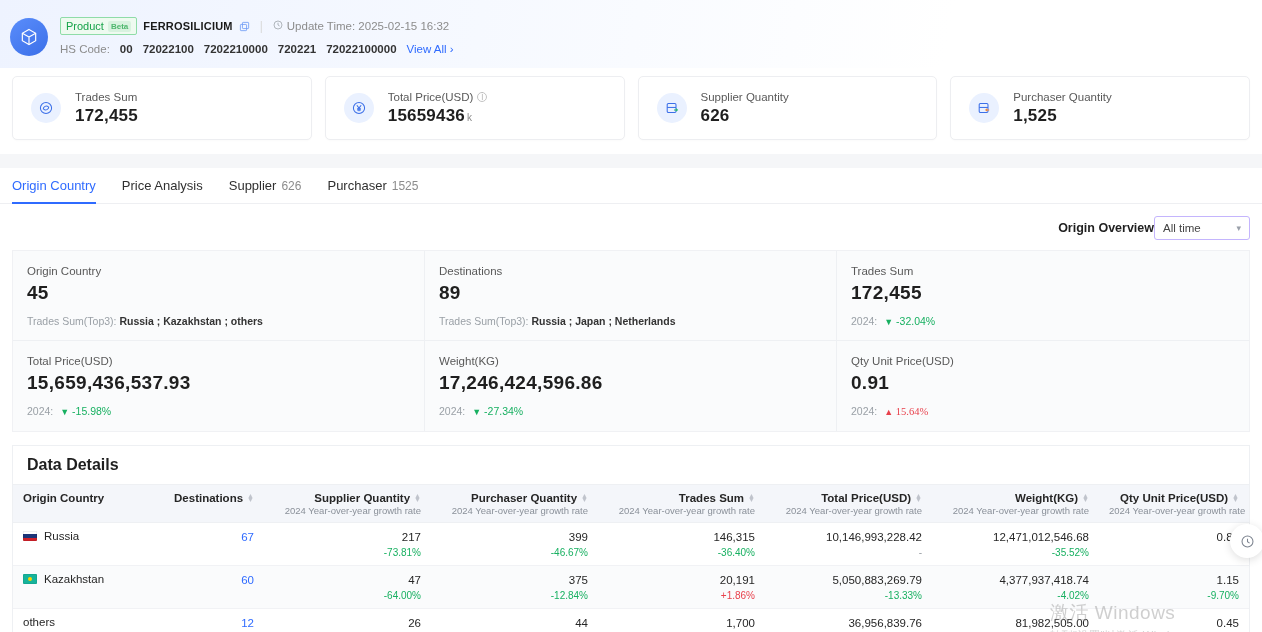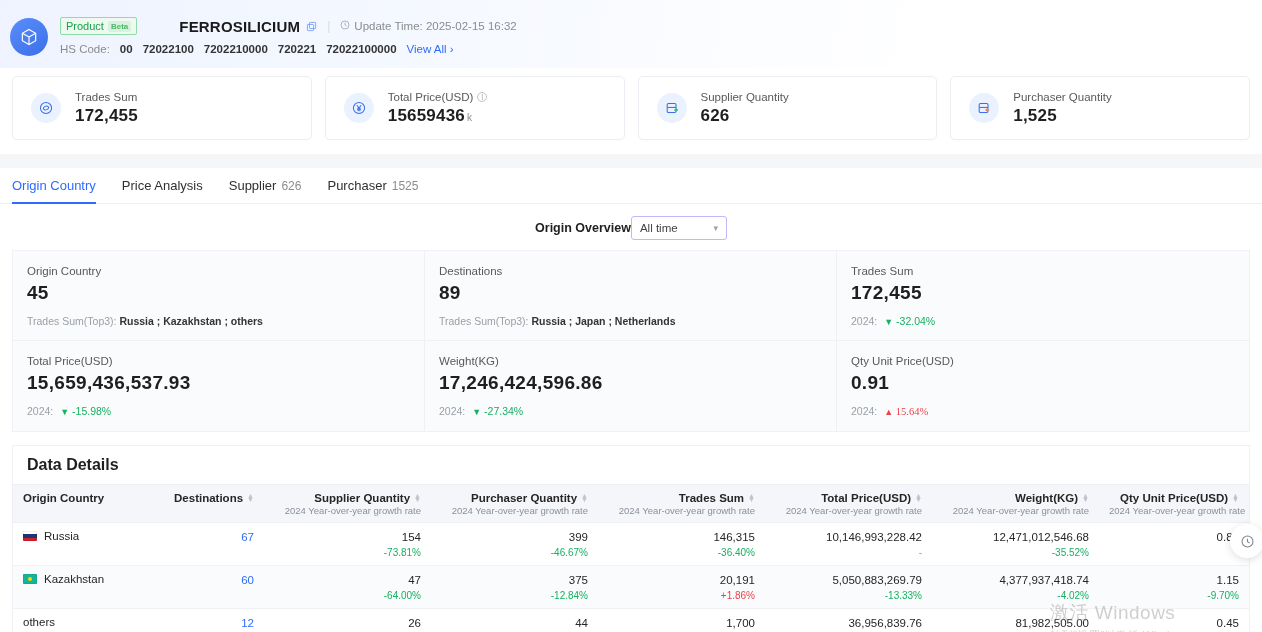--- a/index.html
+++ b/index.html
@@ -45,21 +45,21 @@
   }
   .badge-beta {
     background: #d8f2df;
     color: #4fb76e;
     font-size: 8px;
     border-radius: 2px;
     padding: 1px 3px;
     line-height: 9px;
     font-weight: bold;
   }
-  .prod-name { font-size: 15px; font-weight: bold; color: #1a1a1a; letter-spacing: .2px; margin-left: 36px;}
+  .prod-name { font-size: 11px; font-weight: bold; color: #1a1a1a; letter-spacing: .2px;}
   .copy-icon { color:#6f9bf5; cursor:pointer; display:inline-flex; }
   .vdiv { color: #d9d9d9; font-size: 12px; margin: 0 4px; }
   .update-time { color: #8c8c8c; font-size: 11.5px; display:inline-flex; align-items:center; gap:4px;}
   .hdr-line2 { display:flex; align-items:center; gap: 10px; margin-top: 7px; font-size: 11.5px; }
   .hs-label { color: #8c8c8c; }
   .hs-code { color: #333; font-weight: 600; }
   .view-all { color: #2f6bff; cursor: pointer; }
 
   
   .kpi-row { display: flex; gap: 13px; padding: 8px 12px 0 12px; }
@@ -95,21 +95,21 @@
           border-bottom: 1px solid #eeeff2; }
   .tab { font-size: 13px; color: #303030; height: 35px; display:flex; align-items:center;
          cursor:pointer; position: relative; gap:5px;}
   .tab .cnt { color:#8c8c8c; font-size: 12px; }
   .tab.active { color: #2f6bff; }
   .tab.active::after {
     content:''; position:absolute; left:0; right:0; bottom:-1px; height:2px; background:#2f6bff;
   }
 
   
-  .ov-head { display:flex; align-items:center; justify-content: center;
+  .ov-head { display:flex; align-items:center; justify-content: flex-end;
              padding: 12px 12px 10px 12px; }
   .ov-title { font-size: 12.5px; font-weight: bold; color:#1f1f1f; }
   .select {
     width: 96px; height: 24px; border: 1px solid #c4b5fd; border-radius: 3px;
     display:flex; align-items:center; justify-content:space-between;
     padding: 0 8px; font-size: 11.5px; color:#444; background:#fff; cursor:pointer;
   }
   .select .chev { color:#9aa0aa; font-size:9px; }
 
   .ov-grid {
@@ -510,21 +510,21 @@
           <td class="left">
             <div class="country">
               <span class="flag flag-ru"></span>
               <span>Russia</span>
             </div>
           </td>
           <td>
             <div class="cell-main link">67</div>
           </td>
           <td>
-            <div class="cell-main">154</div>
+            <div class="cell-main">217</div>
             <div class="cell-sub g">-73.81%</div>
           </td>
           <td>
             <div class="cell-main">399</div>
             <div class="cell-sub g">-46.67%</div>
           </td>
           <td>
             <div class="cell-main">146,315</div>
             <div class="cell-sub g">-36.40%</div>
           </td>

